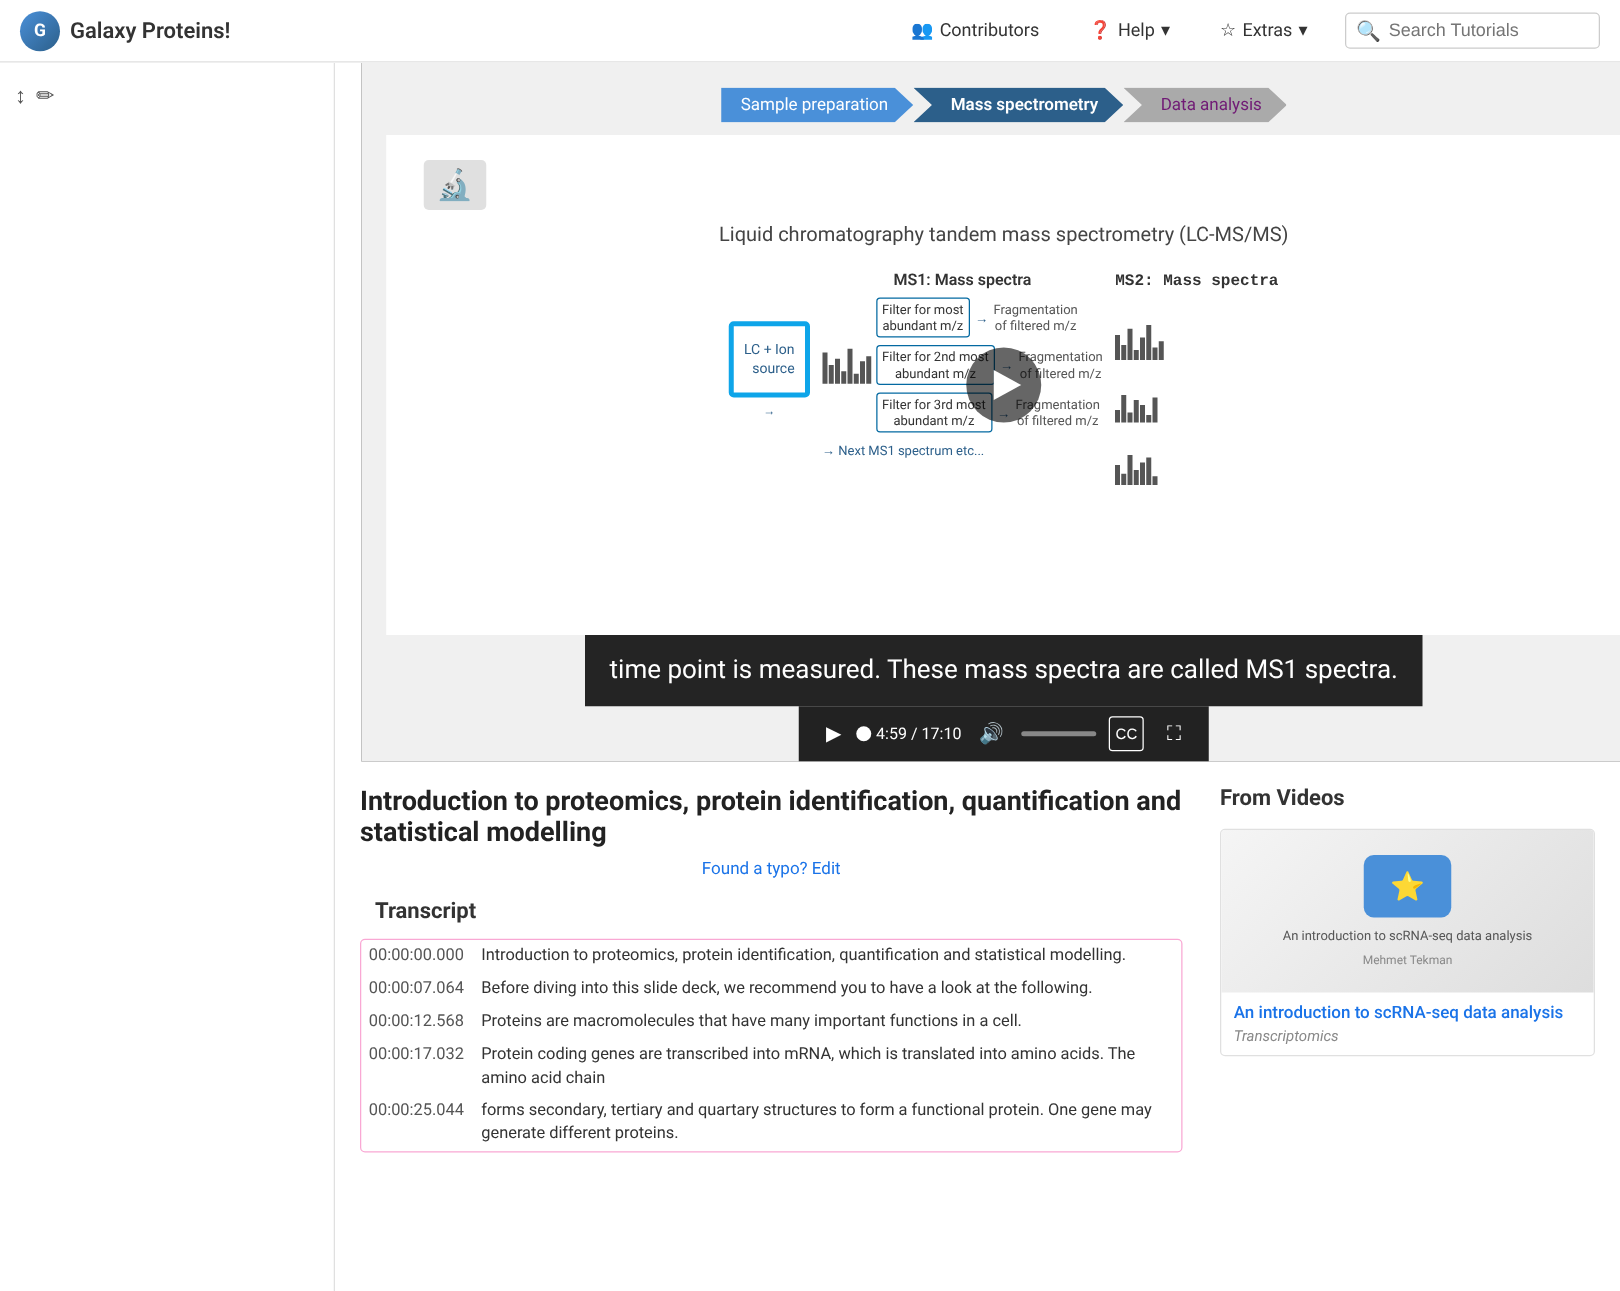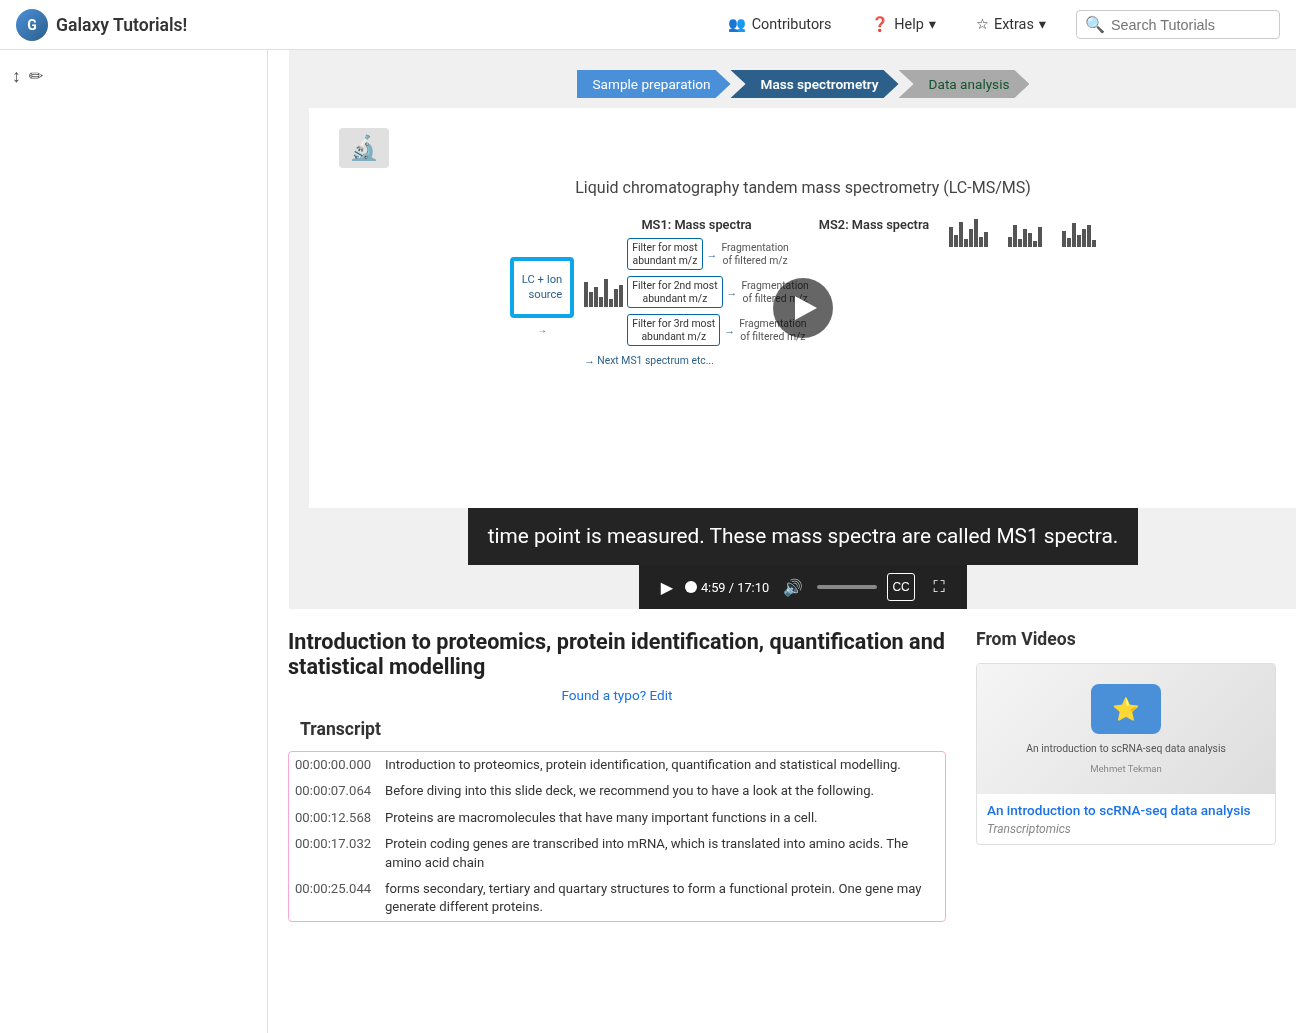--- a/index.html
+++ b/index.html
@@ -121,21 +121,21 @@
       display: flex;
       align-items: center;
       clip-path: polygon(0 0, calc(100% - 15px) 0, 100% 50%, calc(100% - 15px) 100%, 0 100%, 15px 50%);
     }
     .step:first-child {
       clip-path: polygon(0 0, calc(100% - 15px) 0, 100% 50%, calc(100% - 15px) 100%, 0 100%);
       padding-left: 16px;
     }
     .step-active { background: #4a90d9; color: #fff; }
     .step-current { background: #2c5f8a; color: #fff; font-weight: 600; }
-    .step-inactive { background: #aaa; color: #14532d; }
+    .step-inactive { background: #aaa; color: #701a75; }
 
     
     .slide-content {
       background: #fff;
       margin: 0 20px;
       padding: 20px 30px;
       width: calc(100% - 40px);
       text-align: center;
       min-height: 400px;
       position: relative;
@@ -412,21 +412,21 @@
       color: #888;
       font-style: italic;
     }
   </style>
 </head>
 <body>
 
 <nav class="navbar">
   <a class="navbar-brand">
     <div class="brand-logo">G</div>
-    <span>Galaxy Tutorials!</span>
+    <span>Galaxy Proteins!</span>
   </a>
   <div class="navbar-spacer"></div>
   <div class="nav-item">
     <span>👥</span>
     <span>Contributors</span>
   </div>
   <div class="nav-item">
     <span>❓</span>
     <span>Help</span>
     <span>▾</span>
@@ -511,21 +511,21 @@
                   <div class="filter-row">
                     <span class="filter-label">Filter for 3rd most<br>abundant m/z</span>
                     <span style="color:#2c5f8a;">→</span>
                     <span class="frag-label">Fragmentation<br>of filtered m/z</span>
                   </div>
                 </div>
               </div>
               <div style="font-size:0.65rem;color:#2c5f8a;text-align:left;margin-top:4px;">→ Next MS1 spectrum etc...</div>
             </div>
 
-            <div style="display:flex;flex-direction:row;gap:20px;margin-left:10px;margin-top:0;">
+            <div style="display:flex;flex-direction:column;gap:20px;margin-left:10px;margin-top:0;font-family:Liberation Mono, monospace;">
               <div style="font-size:0.8rem;font-weight:600;text-align:center;margin-bottom:6px;">MS2: Mass spectra</div>
               <div class="spectrum-bar">
                 <div class="bar" style="height:20px;background:#555;"></div>
                 <div class="bar" style="height:12px;background:#555;"></div>
                 <div class="bar" style="height:25px;background:#555;"></div>
                 <div class="bar" style="height:8px;background:#555;"></div>
                 <div class="bar" style="height:18px;background:#555;"></div>
                 <div class="bar" style="height:28px;background:#555;"></div>
                 <div class="bar" style="height:10px;background:#555;"></div>
                 <div class="bar" style="height:15px;background:#555;"></div>

